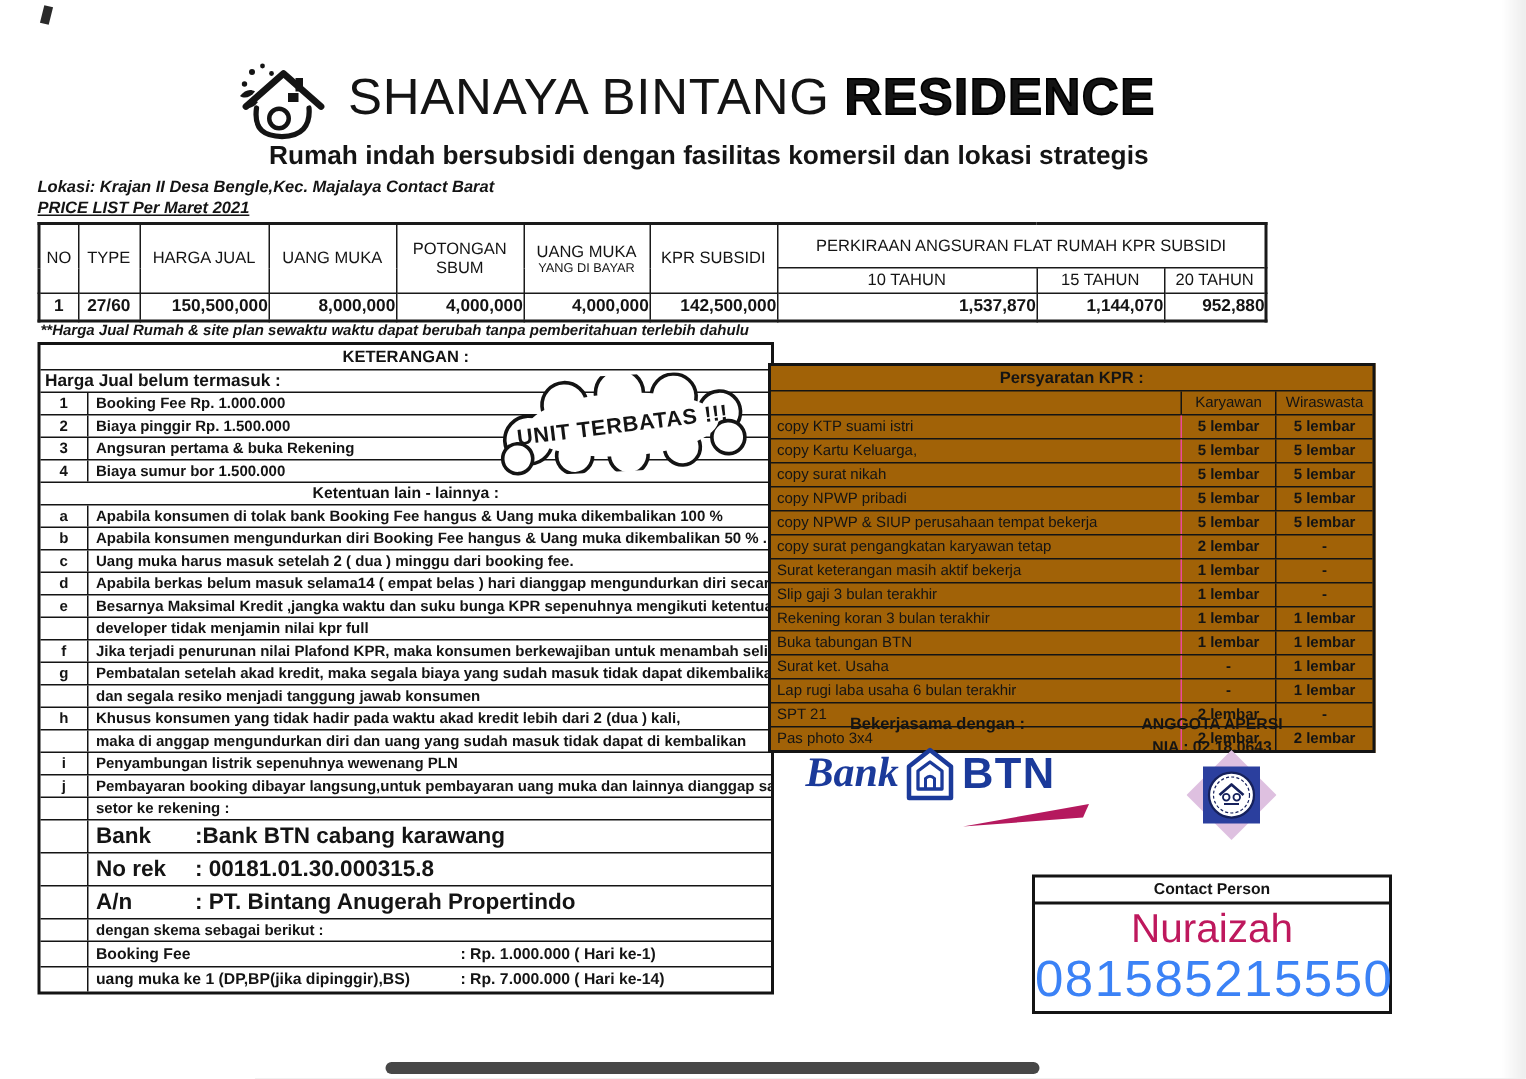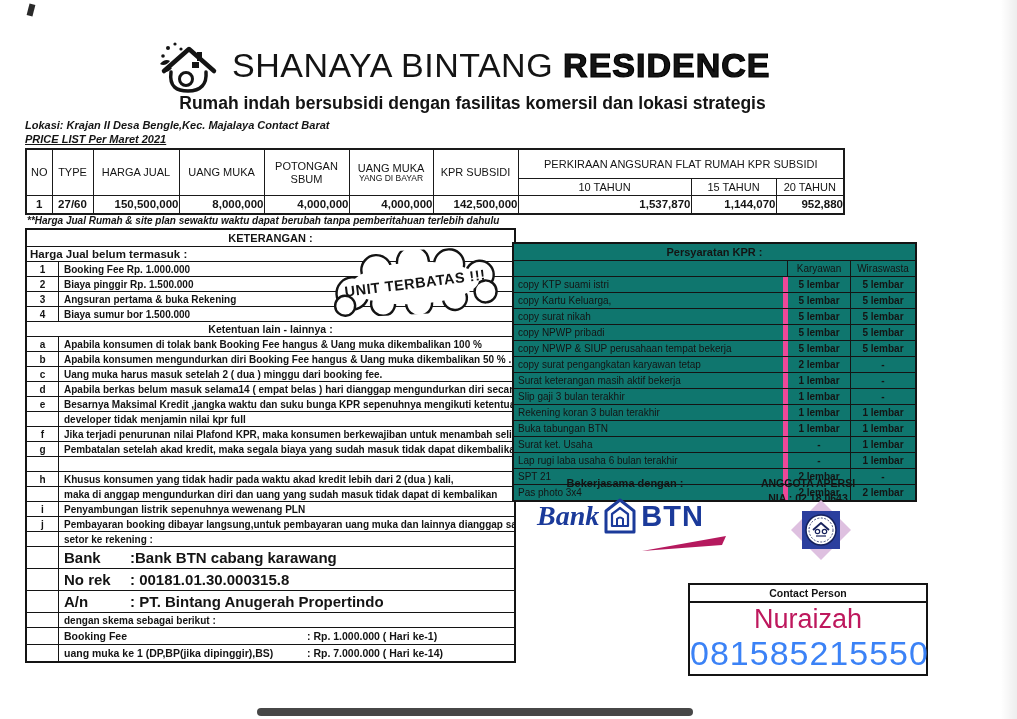--- a/index.html
+++ b/index.html
@@ -47,24 +47,24 @@
   .lr.ctr2 .lt{flex:none;padding:0;font-size:10.5px;}
   .lr.bank{height:21px;font-size:15px;}
   .lr.bank .bl{flex:0 0 66px;padding-left:5px;}
   .lr.bank .bv{flex:1;white-space:nowrap;}
   .lr.skintro{height:14px;}
   .lr.sk{height:16px;font-size:10.5px;}
   .lr.sk .sl{flex:0 0 243px;padding-left:5px;white-space:nowrap;}
   .lr.sk .sv{flex:1;white-space:nowrap;}
 
   
-  .rtab{position:absolute;left:512px;top:242px;width:401px;border:2px solid #141414;background:#0f766e;}
+  .rtab{position:absolute;left:512px;top:242px;width:401px;border:2px solid #141414;background:#a16207;}
   .rr{display:flex;align-items:stretch;border-bottom:1px solid #141414;height:15px;font-size:10px;}
   .rr:last-child{border-bottom:none;}
-  .rr .rname{flex:1;padding-left:4px;border-right:5px solid #ec4899;display:flex;align-items:center;
+  .rr .rname{flex:1;padding-left:4px;border-right:1px solid #ec4899;display:flex;align-items:center;
       font-weight:400;white-space:nowrap;overflow:hidden;}
   .rr .rk{flex:0 0 62px;border-right:1px solid #141414;display:flex;align-items:center;justify-content:center;font-weight:700;}
   .rr .rw{flex:0 0 64px;display:flex;align-items:center;justify-content:center;font-weight:700;}
   .rr.hrow{height:16px;justify-content:center;align-items:center;font-size:11px;font-weight:700;}
   .rr.colhdr .rname{border-right:1px solid #141414;}
   .rr.colhdr .rk,.rr.colhdr .rw{font-weight:400;}
 
   
   .bubble{position:absolute;left:322px;top:250px;width:190px;height:64px;transform:rotate(-3deg);z-index:5;}
   .bubble text{font-family:"Liberation Sans",sans-serif;font-weight:800;font-size:14.5px;letter-spacing:.5px;}
@@ -224,20 +224,21 @@
     <div class="lr">
         <div class="lc">f</div>
         <div class="lt">Jika terjadi penurunan nilai Plafond KPR, maka konsumen berkewajiban untuk menambah selisihnya.</div>
       </div>
     <div class="lr">
         <div class="lc">g</div>
         <div class="lt">Pembatalan setelah akad kredit, maka segala biaya yang sudah masuk tidak dapat dikembalikan</div>
       </div>
     <div class="lr">
         <div class="lc"></div>
+        <div class="lt">dan segala resiko menjadi tanggung jawab konsumen</div>
       </div>
     <div class="lr">
         <div class="lc">h</div>
         <div class="lt">Khusus konsumen yang tidak hadir pada waktu akad kredit lebih dari 2 (dua ) kali,</div>
       </div>
     <div class="lr">
         <div class="lc"></div>
         <div class="lt">maka di anggap mengundurkan diri dan uang yang sudah masuk tidak dapat di kembalikan</div>
       </div>
     <div class="lr">

